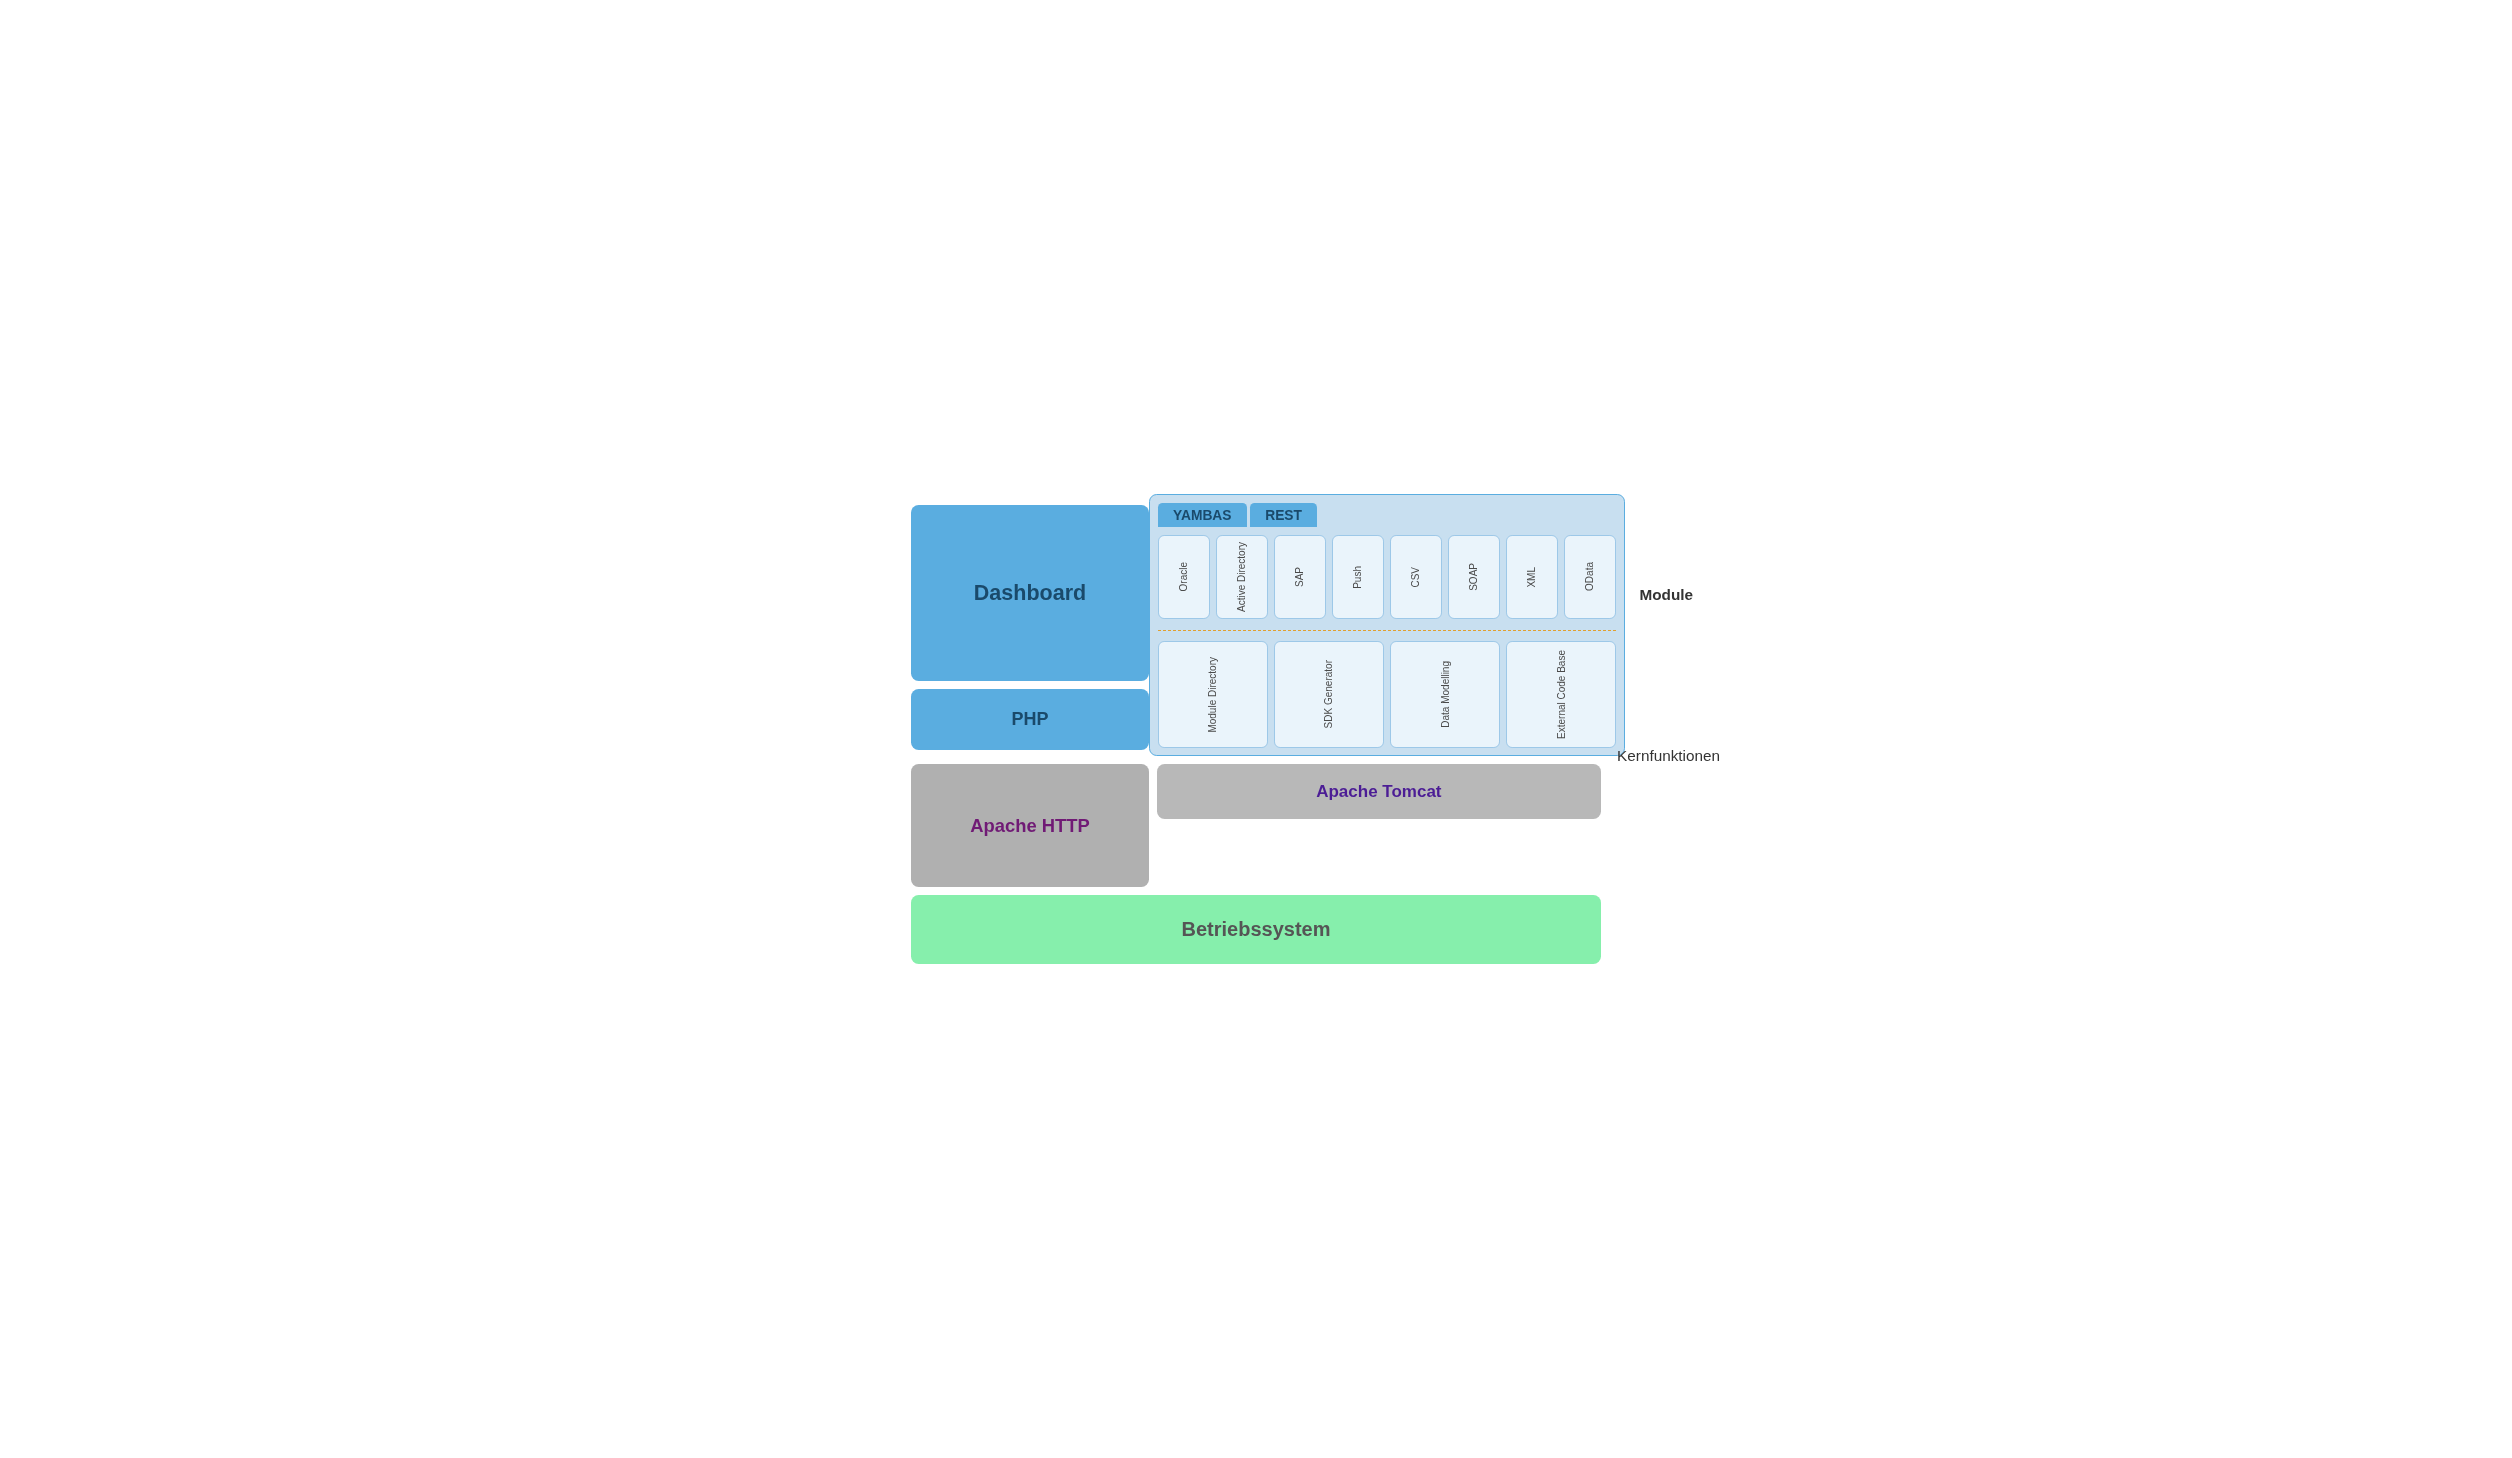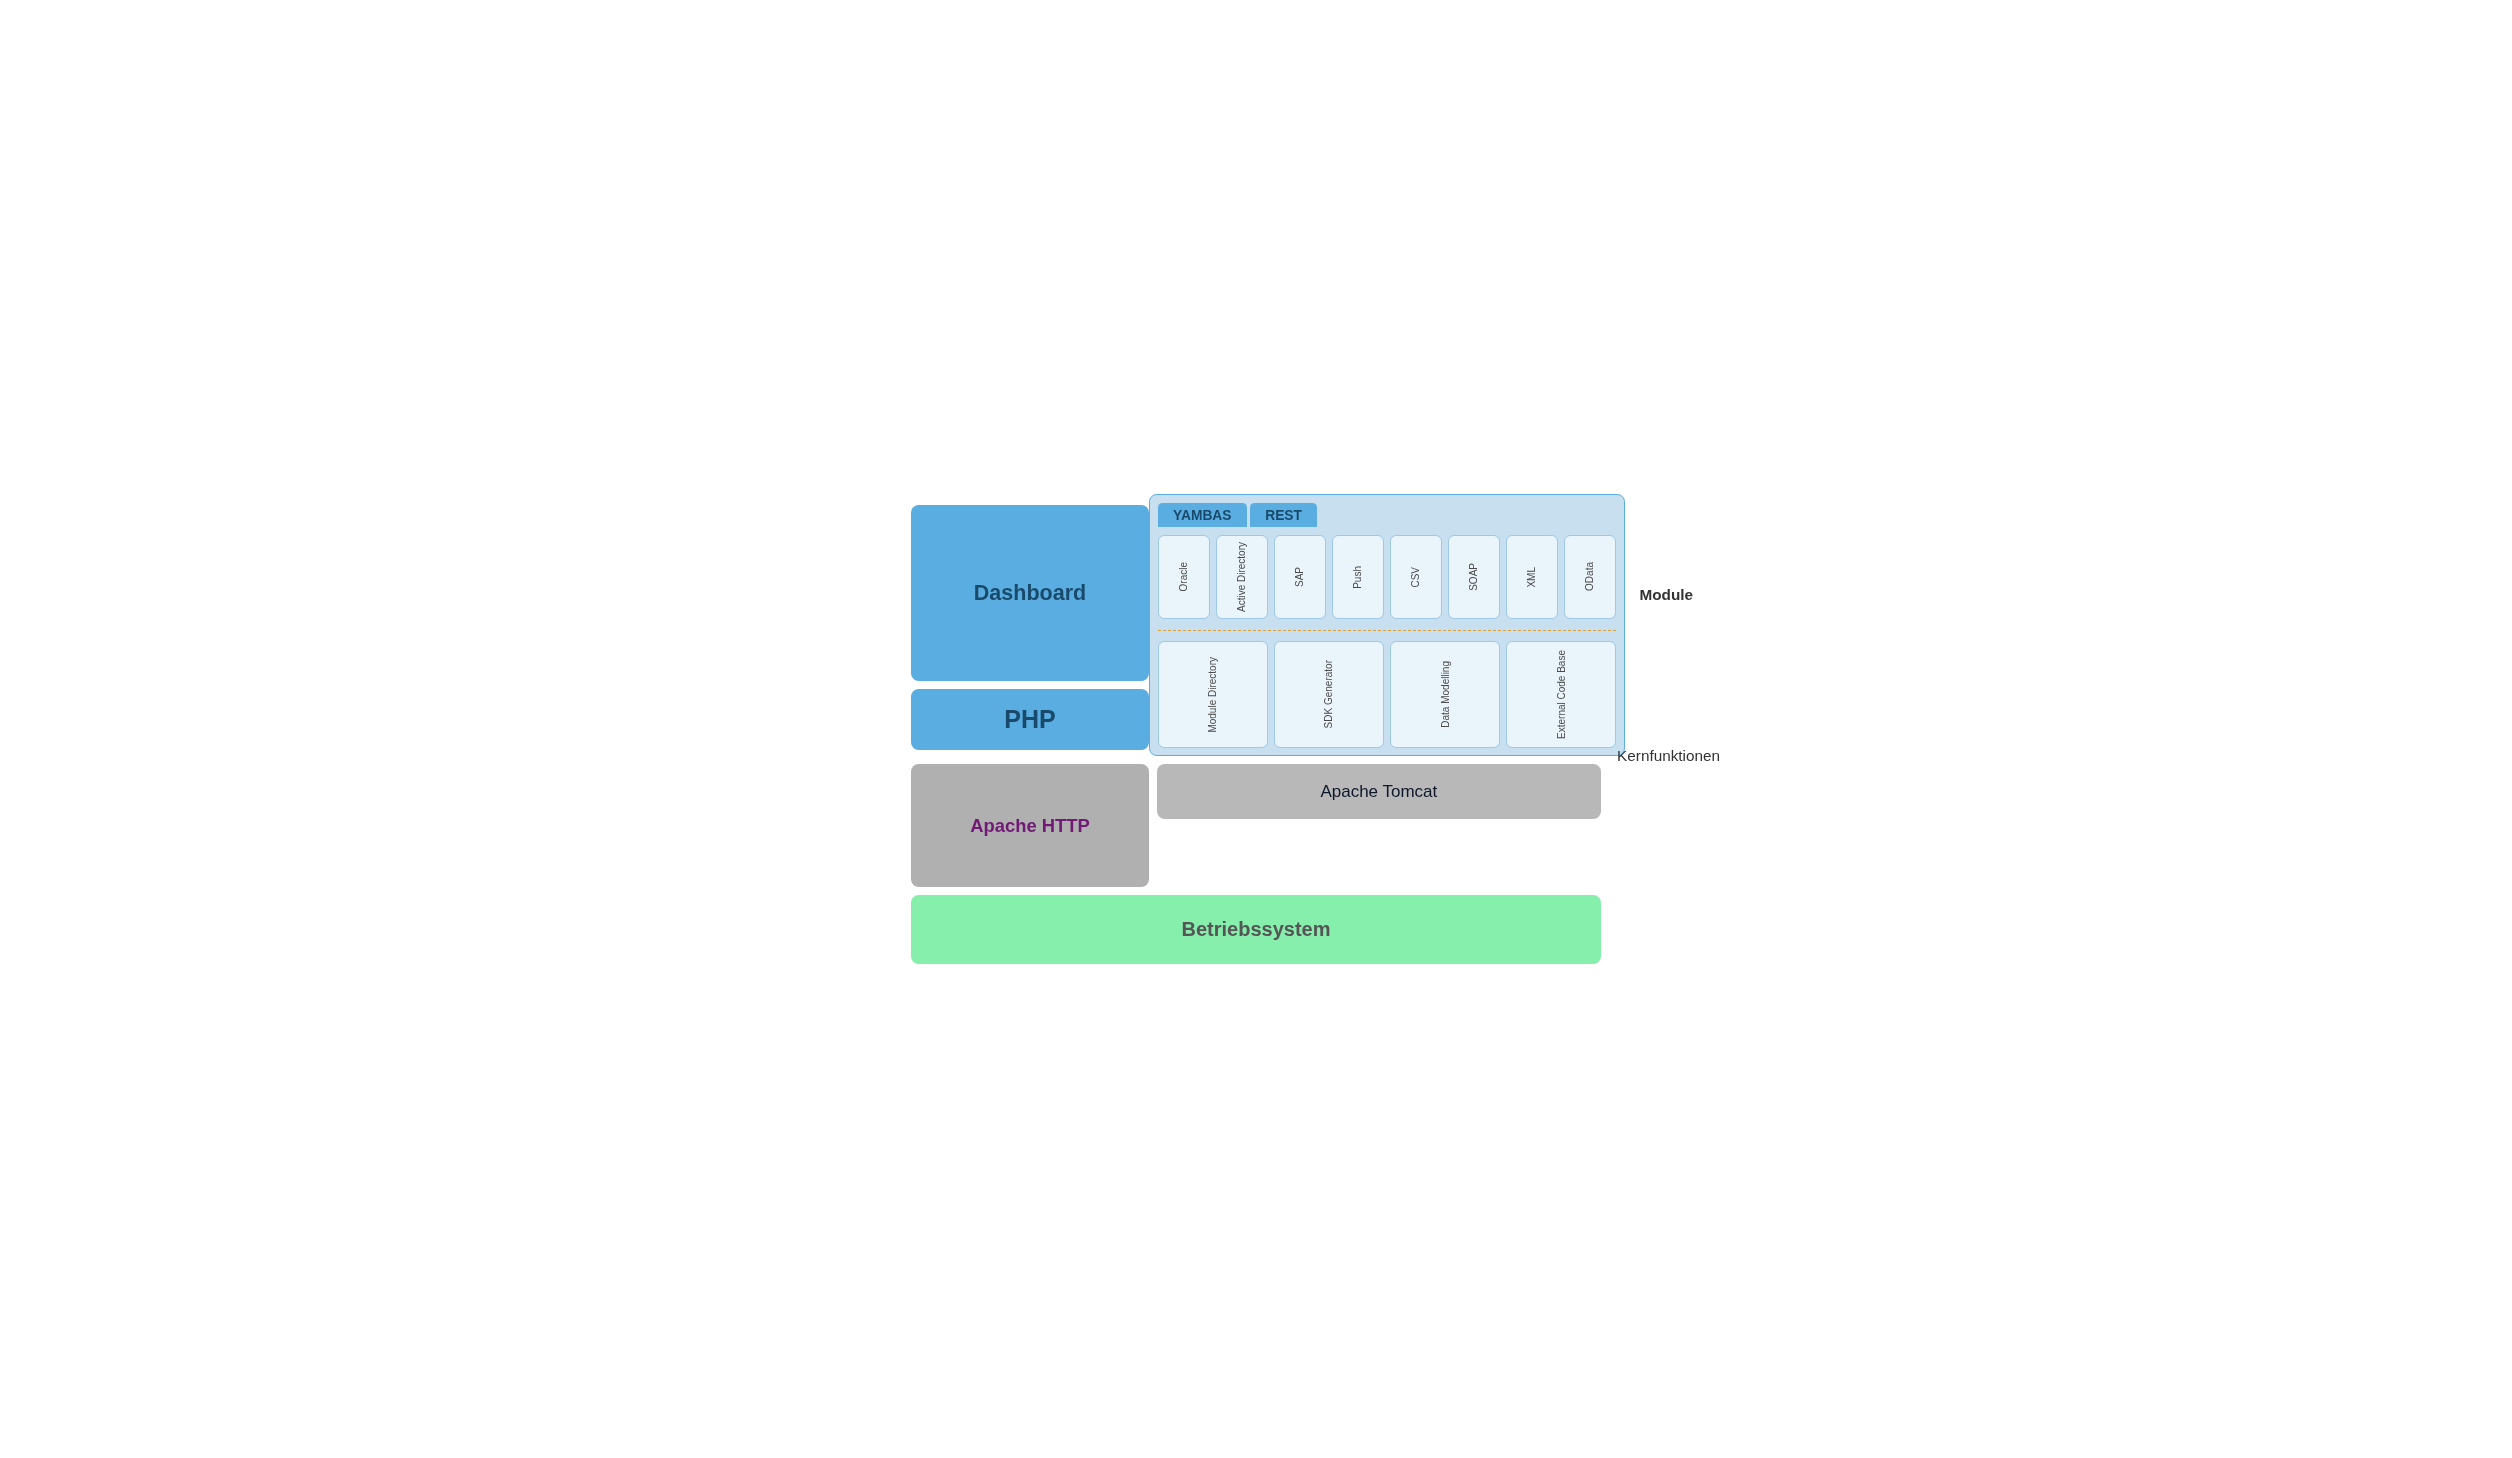--- a/index.html
+++ b/index.html
@@ -62,21 +62,21 @@
       background: #5aade0;
       border-radius: 7.7px;
       height: 61px;
       display: flex;
       align-items: center;
       justify-content: center;
     }
 
     .php-block .block-label {
       color: #1a4a6b;
-      font-size: 25px;
+      font-size: 18px;
       font-weight: 700;
     }
 
     
     .yambas-container {
       background: #c8dff0;
       border: 1.9px solid #5aade0;
       border-radius: 7.7px;
       padding: 7.7px 7.7px 7.7px 7.7px;
       margin-bottom: 7.7px;
@@ -221,23 +221,23 @@
     .tomcat-block {
       background: #b8b8b8;
       border-radius: 7.7px;
       height: 55px;
       display: flex;
       align-items: center;
       justify-content: center;
     }
 
     .tomcat-block .block-label {
-      color: #0f172a;
+      color: #4c1d95;
       font-size: 17px;
-      font-weight: 400;
+      font-weight: 700;
     }
 
     .mongodb-block {
       background: #b8b8b8;
       border-radius: 7.7px;
       height: 55px;
       display: flex;
       align-items: center;
       justify-content: center;
     }

